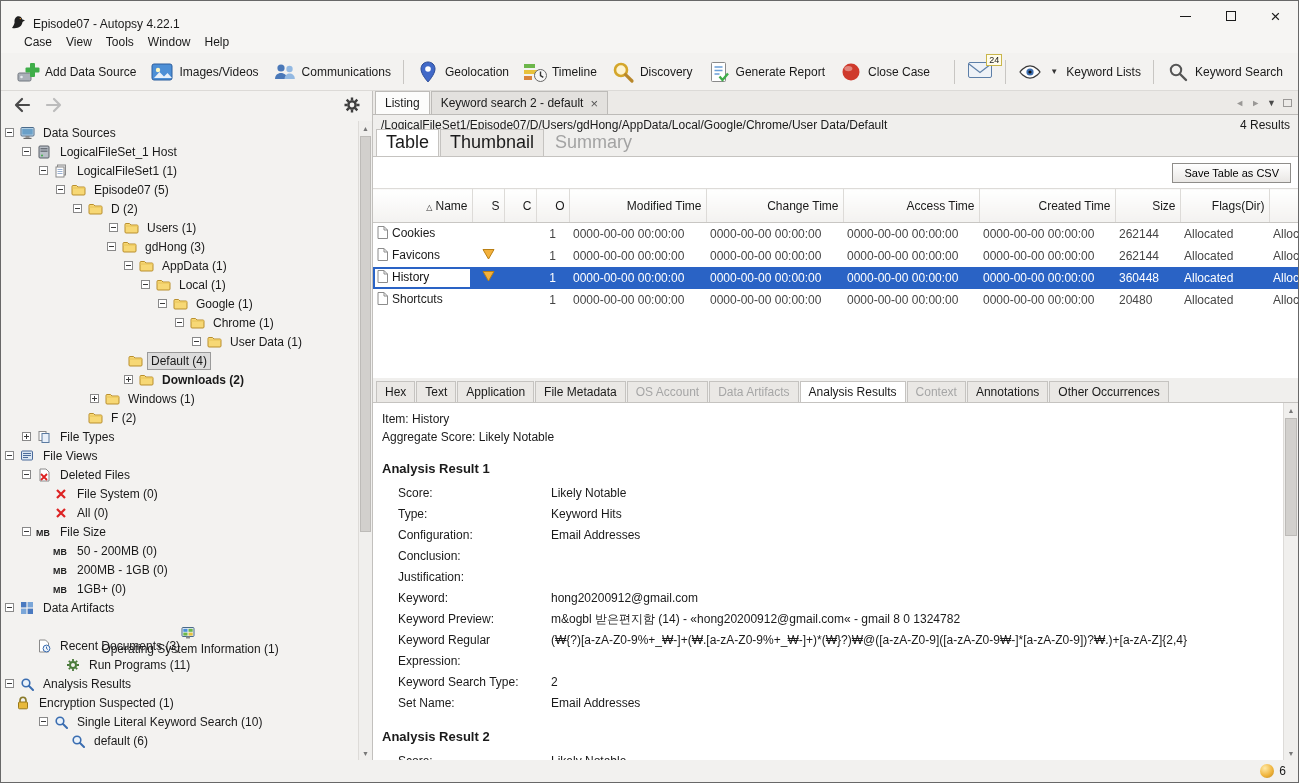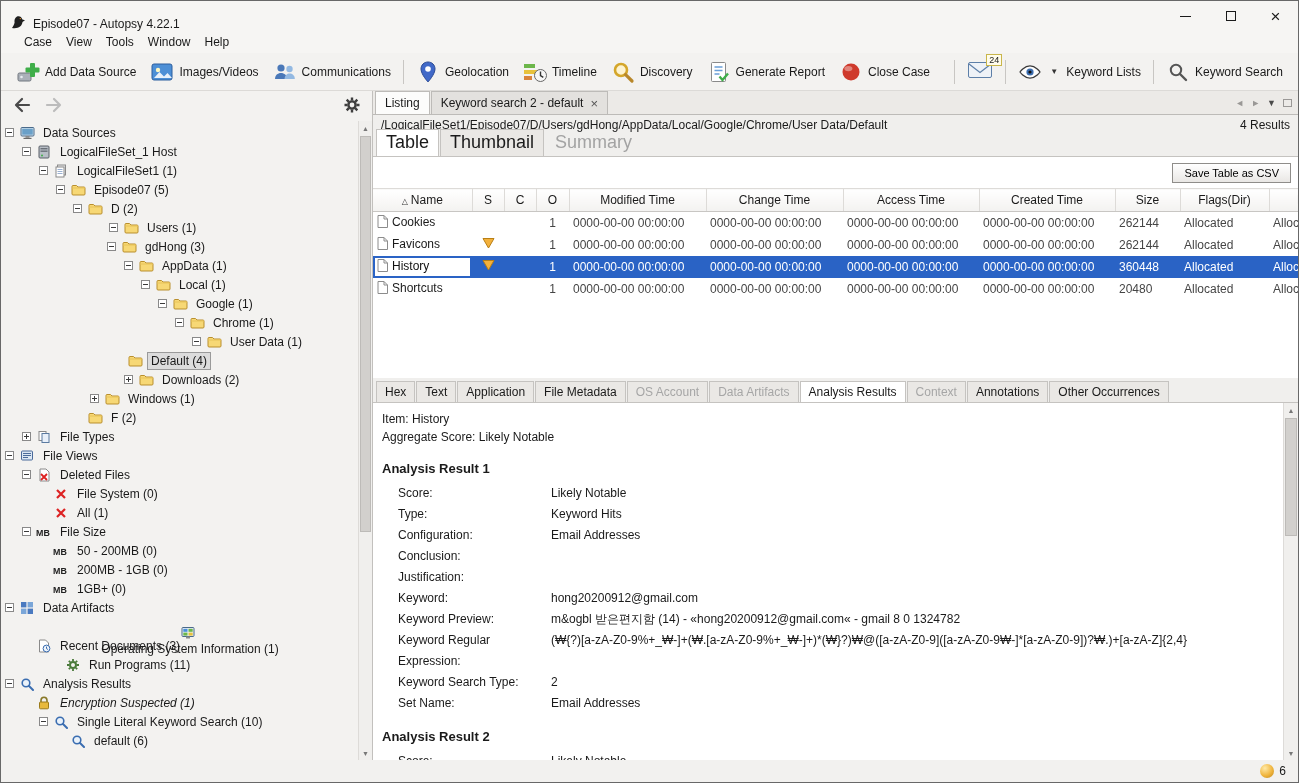--- a/index.html
+++ b/index.html
@@ -54,21 +54,21 @@
 .listing-box{position:absolute;top:44px;left:0;right:0;height:243px}
 .view-tabs{height:21px;display:flex;align-items:flex-end;padding-left:3px}
 .view-tab{padding:2px 9px 3px;border:1px solid #c5c3c0;border-bottom:none;background:#eae8e5;margin-right:1px;font-size:18px}
 .view-tab.active{background:#fff;position:relative;z-index:2}
 .view-tab.disabled{color:#a3a3a3;background:transparent;border-color:transparent}
 .listing-body{position:absolute;top:21px;left:0;right:0;bottom:0;background:#fff;border-top:1px solid #c5c3c0;overflow:hidden}
 .csv-row{height:31px;display:flex;align-items:center;justify-content:flex-end;padding-right:7px}
 .csv-btn{border:1px solid #8f8d8a;background:linear-gradient(#fff,#e9e7e4);padding:3px 11px;font-size:11px;font-family:inherit}
 .table-wrap{position:absolute;top:31px;left:0;right:0;bottom:0;overflow:hidden}
 #fileTable{border-collapse:collapse;table-layout:fixed;font-size:12px;width:1016px}
-th{height:23px;font-weight:normal;text-align:center;padding:0 4px;border-right:1px solid #dddbd8;border-top:1px solid #dddbd8;border-bottom:1px solid #c8c6c3;background:linear-gradient(#ffffff,#f3f2f0);white-space:nowrap;overflow:hidden}
+th{height:34px;font-weight:normal;text-align:right;padding:0 4px;border-right:1px solid #dddbd8;border-top:1px solid #dddbd8;border-bottom:1px solid #c8c6c3;background:linear-gradient(#ffffff,#f3f2f0);white-space:nowrap;overflow:hidden}
 .sort-asc-icon{font-size:8px;margin-right:3px;color:#333}
 td{height:22px;padding:0 4px;white-space:nowrap;overflow:hidden;color:#454545;vertical-align:middle}
 td.center{text-align:center}
 .name-cell{color:#1a1a1a}
 .cell-file-icon{display:inline-block;vertical-align:-2px;margin-right:4px}
 tr.selected td{background:#2a63c5;color:#fff}
 tr.selected td.name-cell{background:#fff;color:#111;box-shadow:inset 0 0 0 2px #2a63c5}
 .score-wrap{display:inline-block;vertical-align:middle}
 .content-tabs{position:absolute;top:289px;left:0;right:0;height:22px;display:flex;align-items:flex-end;padding-left:3px}
 .ctab{padding:3px 8px;border:1px solid #c5c3c0;border-bottom:none;background:#eae8e5;margin-right:1px;font-size:12px;white-space:nowrap}
@@ -392,21 +392,21 @@
           <div class="tree-row" style="padding-left: 112px;">
             <span class="expander blank"></span>
             <span class="tree-icon">
               <svg width="15" height="13" viewBox="0 0 15 13">
                 <path d="M1 3.5c0-.6.4-1 1-1h3.5l1.5 1.5H13c.6 0 1 .4 1 1V11c0 .6-.4 1-1 1H2c-.6 0-1-.4-1-1z" fill="#f7d875" stroke="#b98f2e"></path>
                 <path d="M1 5h13" stroke="#e8c35a"></path>
               </svg>
             </span>
             <span class="tree-label sel">Default (4)</span>
           </div>
-          <div class="tree-row" style="padding-left: 123px;">
+          <div class="tree-row" style="padding-left: 123px; font-weight: bold;">
             <span class="expander plus"></span>
             <span class="tree-icon">
               <svg width="15" height="13" viewBox="0 0 15 13">
                 <path d="M1 3.5c0-.6.4-1 1-1h3.5l1.5 1.5H13c.6 0 1 .4 1 1V11c0 .6-.4 1-1 1H2c-.6 0-1-.4-1-1z" fill="#f7d875" stroke="#b98f2e"></path>
                 <path d="M1 5h13" stroke="#e8c35a"></path>
               </svg>
             </span>
             <span class="tree-label">Downloads (2)</span>
           </div>
           <div class="tree-row" style="padding-left: 89px;">
@@ -468,21 +468,21 @@
             </span>
             <span class="tree-label">File System (0)</span>
           </div>
           <div class="tree-row" style="padding-left: 38px;">
             <span class="expander blank"></span>
             <span class="tree-icon">
               <svg width="12" height="12" viewBox="0 0 12 12">
                 <path d="M2 2l8 8M10 2l-8 8" stroke="#d22" stroke-width="2.2"></path>
               </svg>
             </span>
-            <span class="tree-label">All (1)</span>
+            <span class="tree-label">All (0)</span>
           </div>
           <div class="tree-row" style="padding-left: 21px;">
             <span class="expander minus"></span>
             <span class="tree-icon">
               <svg width="18" height="12" viewBox="0 0 18 12">
                 <text x="0" y="10" font-size="10" font-weight="bold" fill="#222" font-family="Liberation Sans,sans-serif">MB</text>
               </svg>
             </span>
             <span class="tree-label">File Size</span>
           </div>
@@ -565,21 +565,21 @@
           <div class="tree-row" style="padding-left: 4px;">
             <span class="expander minus"></span>
             <span class="tree-icon">
               <svg width="14" height="14" viewBox="0 0 14 14">
                 <circle cx="6" cy="6" r="3.8" fill="#eaf2fa" stroke="#3a6db0" stroke-width="1.6"></circle>
                 <path d="M9 9l4 4" stroke="#3a6db0" stroke-width="2" stroke-linecap="round"></path>
               </svg>
             </span>
             <span class="tree-label">Analysis Results</span>
           </div>
-          <div class="tree-row" style="padding-left: 21px; font-style: italic;">
+          <div class="tree-row" style="">
             <span class="expander blank"></span>
             <span class="tree-icon">
               <svg width="12" height="14" viewBox="0 0 12 14">
                 <path d="M3 6V4.5C3 2.6 4.3 1.2 6 1.2S9 2.6 9 4.5V6" fill="none" stroke="#8a7a2a" stroke-width="1.6"></path>
                 <rect x="1.5" y="6" width="9" height="6.8" rx="1" fill="#e8b93c" stroke="#9a7a1a"></rect>
               </svg>
             </span>
             <span class="tree-label">Encryption Suspected (1)</span>
           </div>
           <div class="tree-row" style="padding-left: 38px;">

